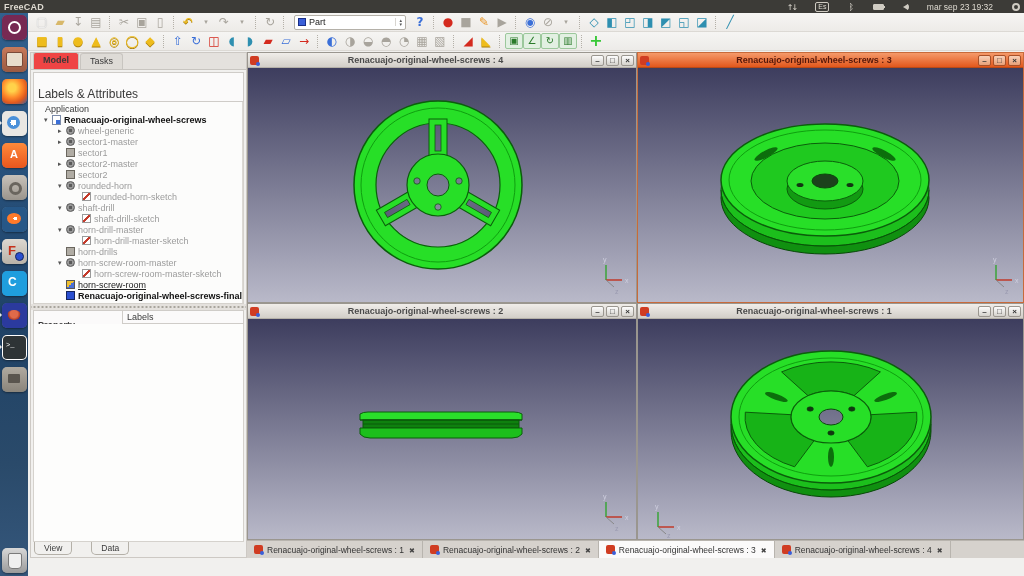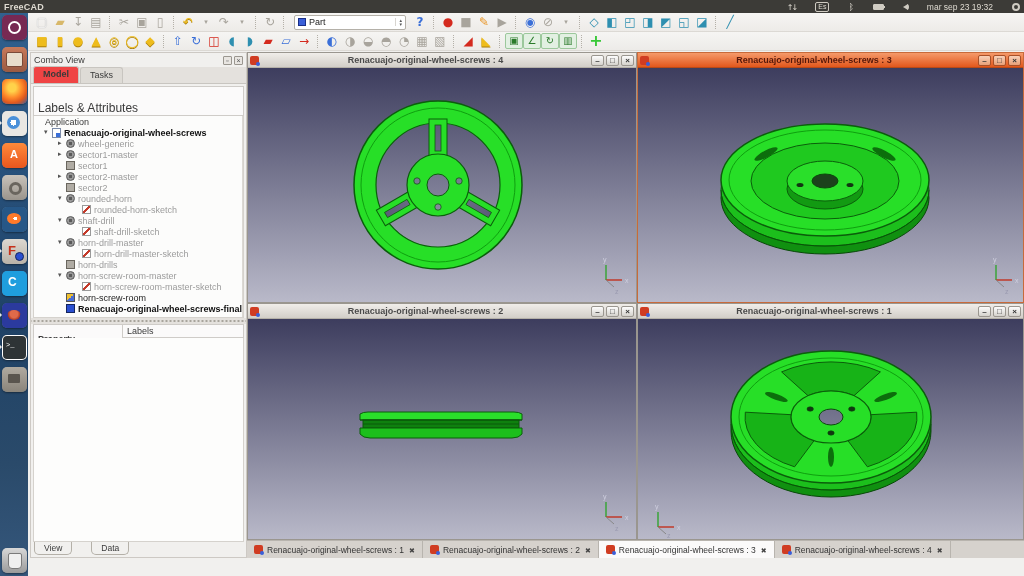--- a/index.html
+++ b/index.html
@@ -102,37 +102,37 @@
   .combo-tabs{height:17px;flex:none;display:flex;align-items:flex-end;background:#e4e1dd;border-bottom:1px solid #c8c5c0;padding-left:2px;}
   .ctab{height:16px;line-height:15px;padding:0 9px;font-size:9px;color:#3a3a3a;
     border:1px solid #c8c5c0;border-bottom:none;border-radius:3px 3px 0 0;background:#dedbd6;margin-right:1px;}
   .ctab.active{background:#ef4444;height:17px;font-weight:bold;}
   .tree-header{flex:none;margin:2px 2px 0 2px;border:1px solid #cfccc8;background:#fbfafa;
     font-size:12px;color:#3a3a3a;padding:14px 4px;height:14px;}
   .tree-wrap{flex:none;height:202px;margin:0 2px;background:#fcfcfb;border:1px solid #d5d2cd;border-top:none;
     display:flex;overflow:hidden;}
   .tree{flex:1;padding-top:1px;}
   .vscroll{width:7px;background:#efedea;border-left:1px solid #dcd9d4;}
-  .trow{display:flex;height:11px;font-size:9px;white-space:nowrap;overflow:hidden;}
+  .trow{display:flex;align-items:center;height:11px;font-size:9px;white-space:nowrap;overflow:hidden;}
   .lvl0{padding-left:3px;}.lvl1{padding-left:10px;}.lvl2{padding-left:24px;}.lvl3{padding-left:40px;}
   .expander{width:8px;flex:none;font-size:7px;color:#555;font-family:"DejaVu Sans",sans-serif;}
   .exp-none .expander{visibility:hidden;}
   .exp-closed .expander::before{content:"▸";}
   .exp-open .expander::before{content:"▾";}
   .ticon{width:9px;height:9px;margin:0 3px 0 0;flex:none;position:relative;}
   .ico-doc .ticon{height:10px;background:#fff;border:1px solid #7a8aa8;}
   .ico-doc .ticon::after{content:"";position:absolute;right:0;bottom:0;width:4px;height:4px;background:#3a6fd8;}
   .ico-gear .ticon{background:radial-gradient(circle,#5a5a5a 0 1.5px,#999 1.5px);border:1px solid #555;border-radius:50%;}
   .ico-sketch .ticon{background:linear-gradient(135deg,#fff 42%,#c43a2a 42%,#c43a2a 58%,#fff 58%);border:1px solid #999;}
   .ico-part .ticon{background:#b0aca4;border:1px solid #6a665e;}
   .ico-part-color .ticon{background:linear-gradient(135deg,#f0c030 50%,#4a6fd8 50%);border:1px solid #555;}
   .ico-cube .ticon{background:#2a4fd0;border:1px solid #14255e;}
   .t-app .tlabel{color:#3a3a3a;}
   .t-gray .tlabel{color:#9c9c9c;}
-  .t-dark .tlabel{color:#222;}
+  .t-dark .tlabel{color:#222;text-decoration:underline;}
   .t-bold .tlabel{color:#111;font-weight:bold;}
   .splitter{flex:none;height:6px;background:#e4e1dd;background-image:radial-gradient(circle,#a8a49c 1px,transparent 1px);background-size:4px 4px;background-position:center;background-repeat:repeat-x;}
   .prop-header{flex:none;height:14px;display:flex;margin:0 2px;font-size:9px;color:#3a3a3a;}
   .ph-cell{width:90px;background:#fbfafa;border:1px solid #cfccc8;padding:8px 4px;line-height:12px;font-weight:bold;}
   .ph-cell2{flex:1;background:#fbfafa;border:1px solid #cfccc8;border-left:none;padding:0 4px;line-height:12px;}
   .prop-body{flex:1;margin:0 2px;background:#fdfdfc;border:1px solid #d5d2cd;border-top:none;}
   .vd-tabs{flex:none;height:15px;display:flex;padding-left:3px;}
   .vtab{height:13px;line-height:12px;padding:0 9px;font-size:8.5px;color:#3a3a3a;background:#f1f0ee;
     border:1px solid #b4b0a8;border-top:none;border-radius:0 0 5px 5px;margin-right:19px;}
 
@@ -456,27 +456,20 @@
           <span class="tbi tb-handle">
     <span class="tbg"></span>
   </span>
           <span class="tbi ic-green-plus">
     <span class="tbg">+</span>
   </span>
         </span>
     </div>
 
     <div class="combo">
-      <div class="combo-title">
-        <span>Combo View</span>
-        <span class="pt-btns">
-          <span class="ptb"></span>
-          <span class="ptb ptb-x"></span>
-        </span>
-      </div>
       <div class="combo-tabs">
           <span class="ctab active">Model</span>
           <span class="ctab">Tasks</span>
         </div>
       <div class="tree-header">Labels &amp; Attributes</div>
       <div class="tree-wrap">
         <div class="tree">
             <div class="trow lvl0 t-app exp-none ico-none">
         <span class="expander"></span>
 

